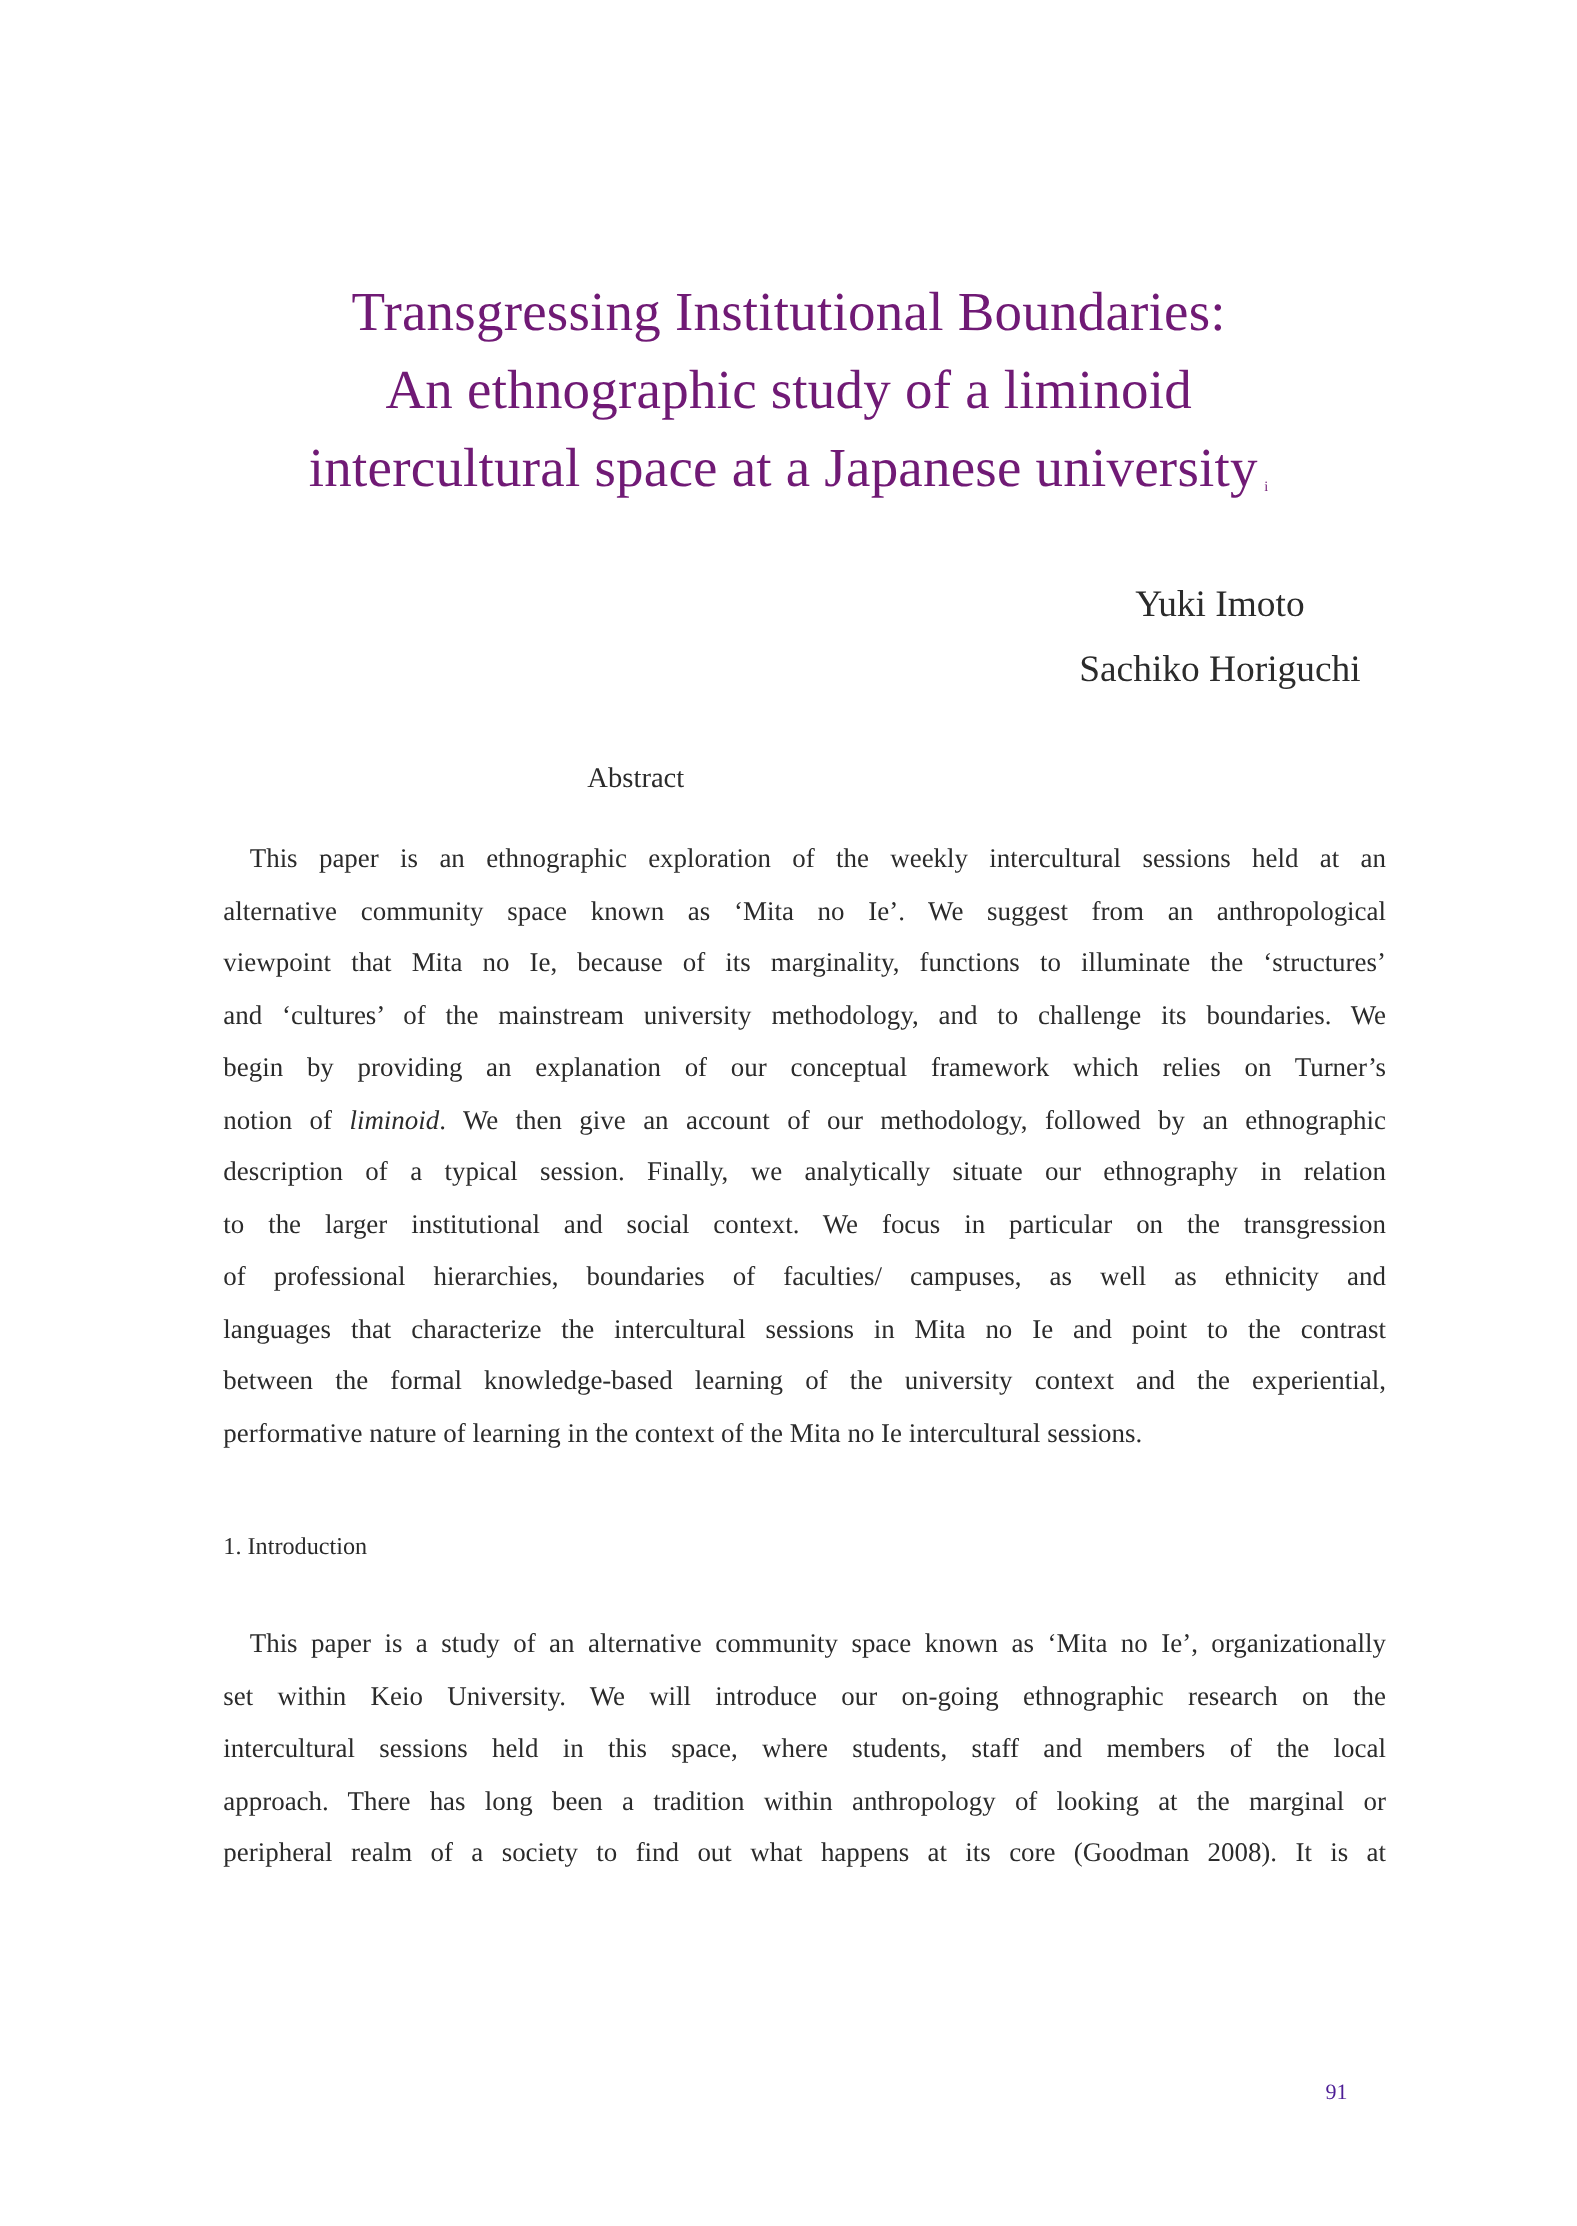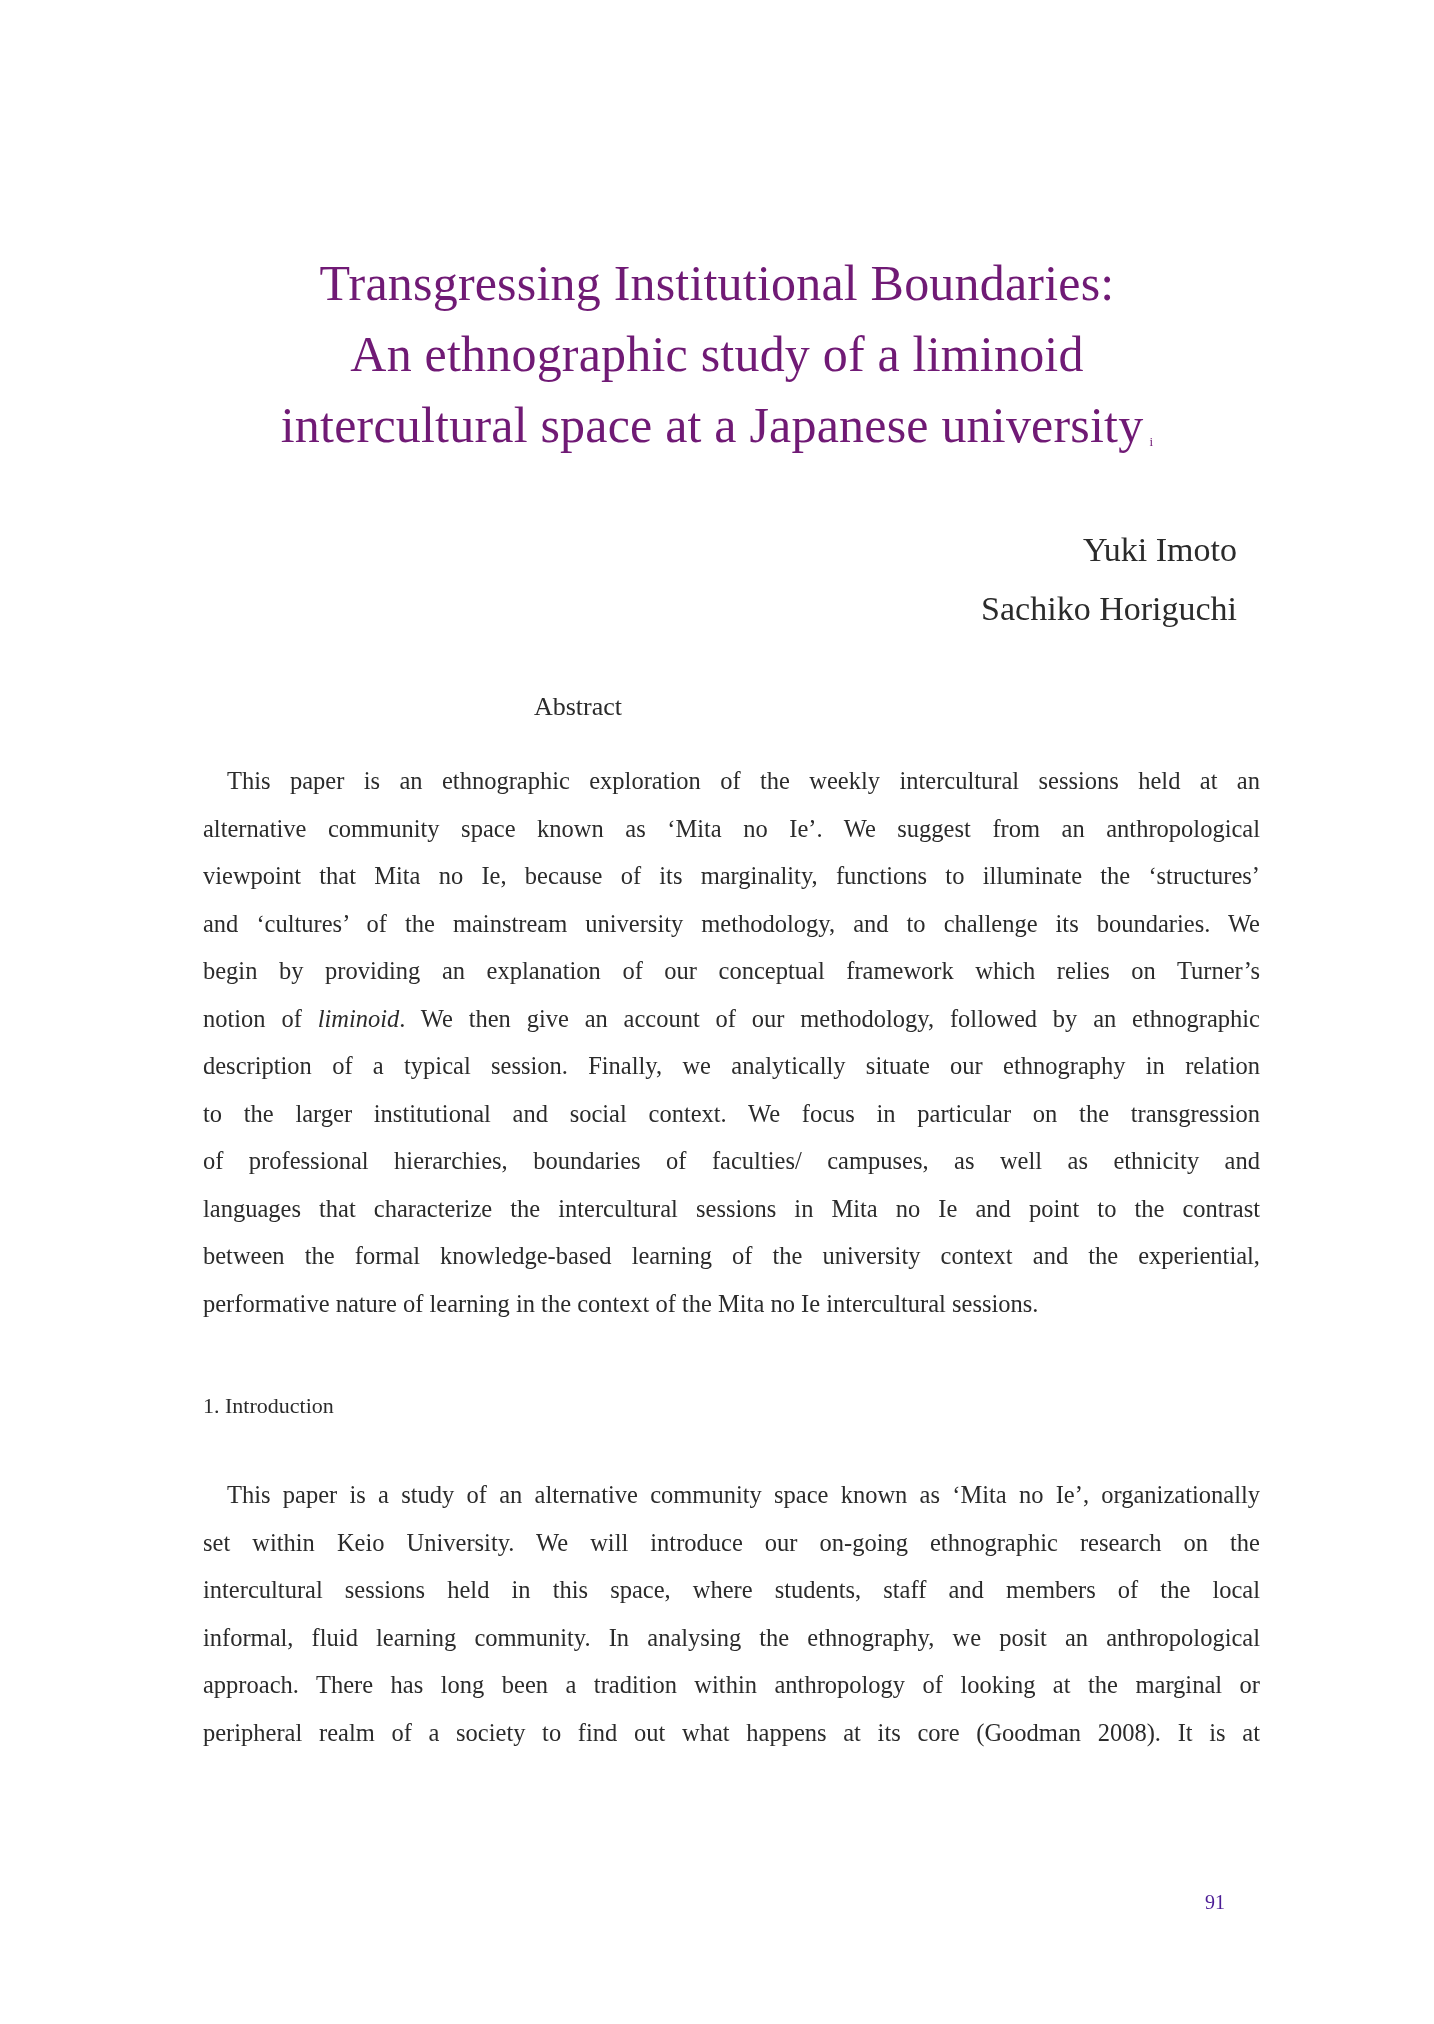--- a/index.html
+++ b/index.html
@@ -42,21 +42,21 @@
     }
     .authors {
       position: absolute;
       right: 197px;
       top: 520px;
       text-align: right;
       font-size: 34px;
       line-height: 59px;
       color: #2b2b2b;
     }
-    .authors .author { display: block; }
+    .authors .author { display: block; text-align: center; }
     .abstract-heading {
       position: absolute;
       left: 0;
       width: 1156px;
       top: 692px;
       text-align: center;
       font-size: 26px;
       color: #2b2b2b;
     }
     .para {
@@ -127,20 +127,19 @@
     <span class="ln">between the formal knowledge-based learning of the university context and the experiential,</span>
     <span class="ln last">performative nature of learning in the context of the Mita no Ie intercultural sessions.</span>
   </div>
 
   <div class="intro-heading">1. Introduction</div>
 
   <div class="para intro-body">
     <span class="ln indent">This paper is a study of an alternative community space known as ‘Mita no Ie’, organizationally</span>
     <span class="ln">set within Keio University. We will introduce our on-going ethnographic research on the</span>
     <span class="ln">intercultural sessions held in this space, where students, staff and members of the local</span>
-    <span class="ln">informal, fluid learning community. In analysing the ethnography, we posit an anthropological</span>
     <span class="ln">approach. There has long been a tradition within anthropology of looking at the marginal or</span>
     <span class="ln">peripheral realm of a society to find out what happens at its core (Goodman 2008). It is at</span>
   </div>
 
   <div class="page-number">91</div>
 
 </div>
 
 </body></html>

